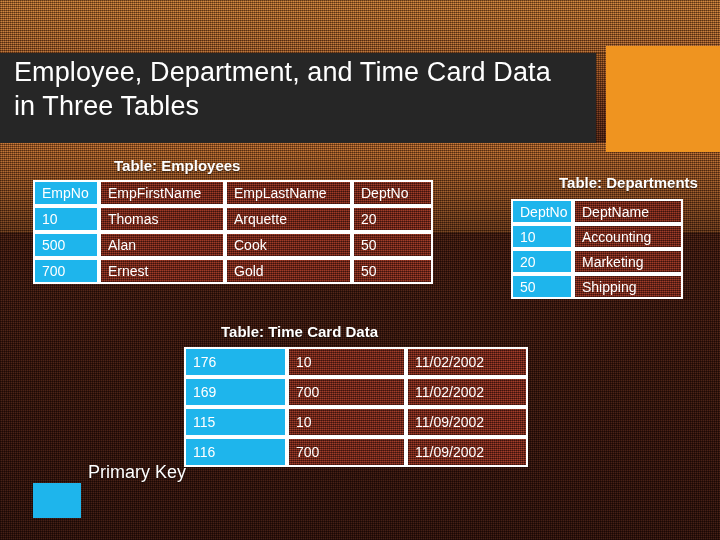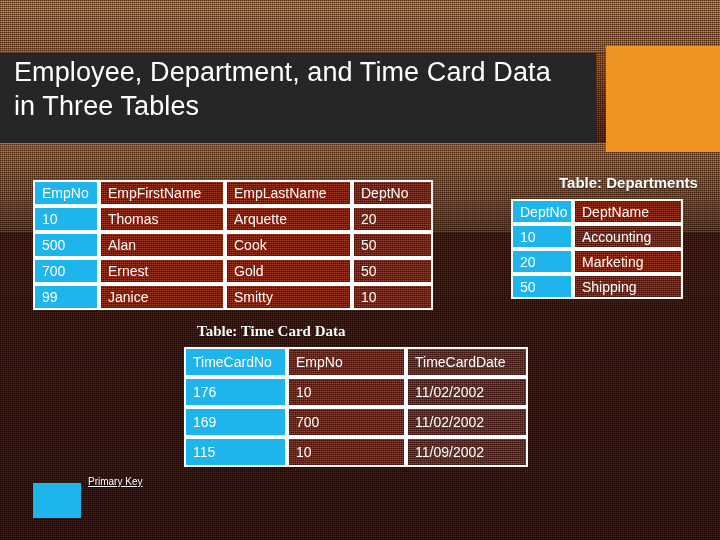--- a/index.html
+++ b/index.html
@@ -110,52 +110,52 @@
   #cap-employees { left: 114px; top: 157px; }
 
   
   #tbl-departments { left: 511px; top: 199px; width: 172px; }
   #tbl-departments td { height: 21px; }
   #cap-departments { left: 513px; top: 174px; margin-left: 46px; }
 
   
   #tbl-timecard { left: 184px; top: 347px; width: 344px; }
   #tbl-timecard td { height: 26px; }
-  #cap-timecard { left: 197px; top: 323px; font-family: Liberation Serif, serif; }
+  #cap-timecard { left: 221px; top: 323px; }
 
   
   .legend-swatch {
     position: absolute;
     left: 33px; top: 483px;
     width: 48px; height: 35px;
     background: #1eb5ec;
   }
   .legend-label {
     position: absolute;
-    left: 88px; top: 476px;
-    color: #ffffff;
-    font-size: 10px;
+    left: 88px; top: 462px;
+    color: #ffffff;
+    font-size: 18px;
     white-space: nowrap;
     text-shadow: 0 1px 1px rgba(0,0,0,0.5);
-    text-decoration: underline;
   }
 </style>
 </head>
 <body>
 
 <div id="slide">
 
   <div class="tex-top"></div>
   <div class="tex-band"></div>
 
   <div class="orange-block"></div>
   <div class="title-bar"></div>
   <div class="title-text">Employee, Department, and Time Card Data
 in Three Tables</div>
 
+  <div class="tbl-caption" id="cap-employees">Table: Employees</div>
   <table class="grid" id="tbl-employees">
     <colgroup>
       <col style="width:66px">
         <col style="width:126px">
         <col style="width:127px">
         <col style="width:81px">
     </colgroup>
     <tbody>
         <tr>
           <td class="pk">EmpNo</td>
@@ -174,26 +174,20 @@
           <td>Alan</td>
           <td>Cook</td>
           <td>50</td>
         </tr>
         <tr>
           <td class="pk">700</td>
           <td>Ernest</td>
           <td>Gold</td>
           <td>50</td>
         </tr>
-        <tr>
-          <td class="pk">99</td>
-          <td>Janice</td>
-          <td>Smitty</td>
-          <td>10</td>
-        </tr>
       </tbody>
   </table>
 
   <div class="tbl-caption" id="cap-departments">Table: Departments</div>
   <table class="grid" id="tbl-departments">
     <colgroup>
         <col style="width:62px">
         <col style="width:110px">
       </colgroup>
     <tbody>
@@ -218,38 +212,38 @@
 
   <div class="tbl-caption" id="cap-timecard">Table: Time Card Data</div>
   <table class="grid" id="tbl-timecard">
     <colgroup>
         <col style="width:103px">
         <col style="width:119px">
         <col style="width:122px">
       </colgroup>
     <tbody>
         <tr>
-          <td class="pk">TimeCardNo</td>
-          <td>EmpNo</td>
-          <td>TimeCardDate</td>
-        </tr>
-        <tr>
           <td class="pk">176</td>
           <td>10</td>
           <td>11/02/2002</td>
         </tr>
         <tr>
           <td class="pk">169</td>
           <td>700</td>
           <td>11/02/2002</td>
         </tr>
         <tr>
           <td class="pk">115</td>
           <td>10</td>
           <td>11/09/2002</td>
         </tr>
+        <tr>
+          <td class="pk">116</td>
+          <td>700</td>
+          <td>11/09/2002</td>
+        </tr>
       </tbody>
   </table>
 
   <div class="legend-swatch"></div>
   <div class="legend-label">Primary Key</div>
 
 </div>
 
 </body></html>

